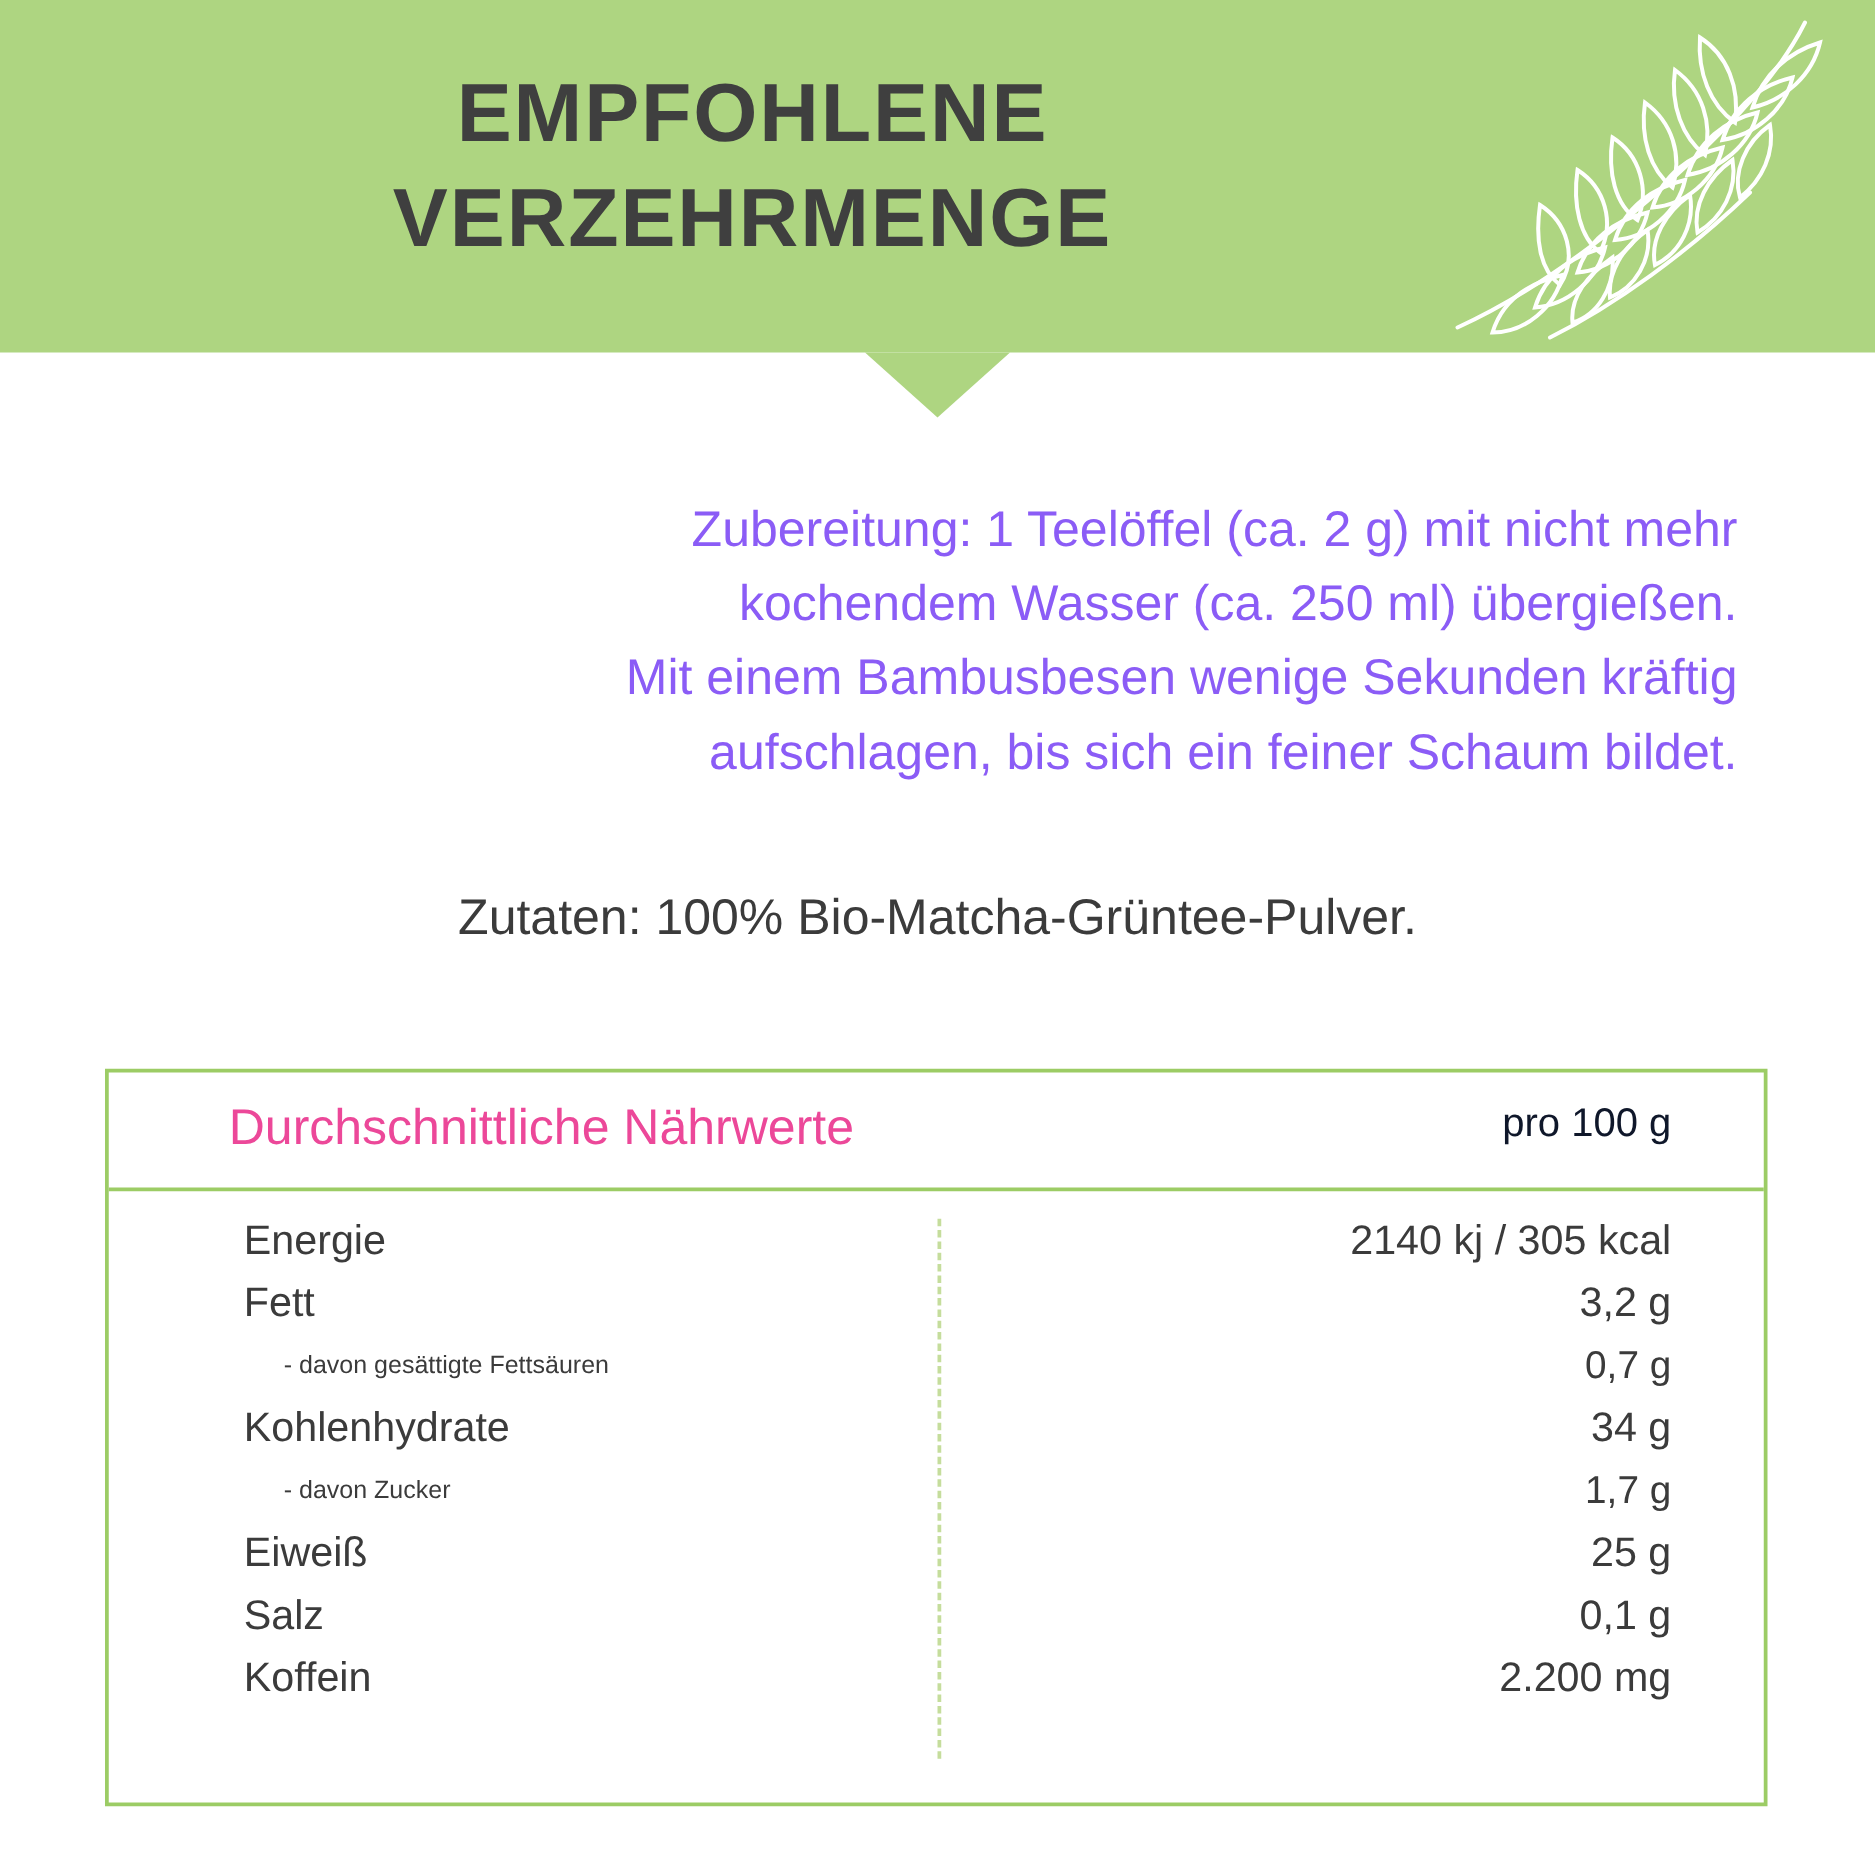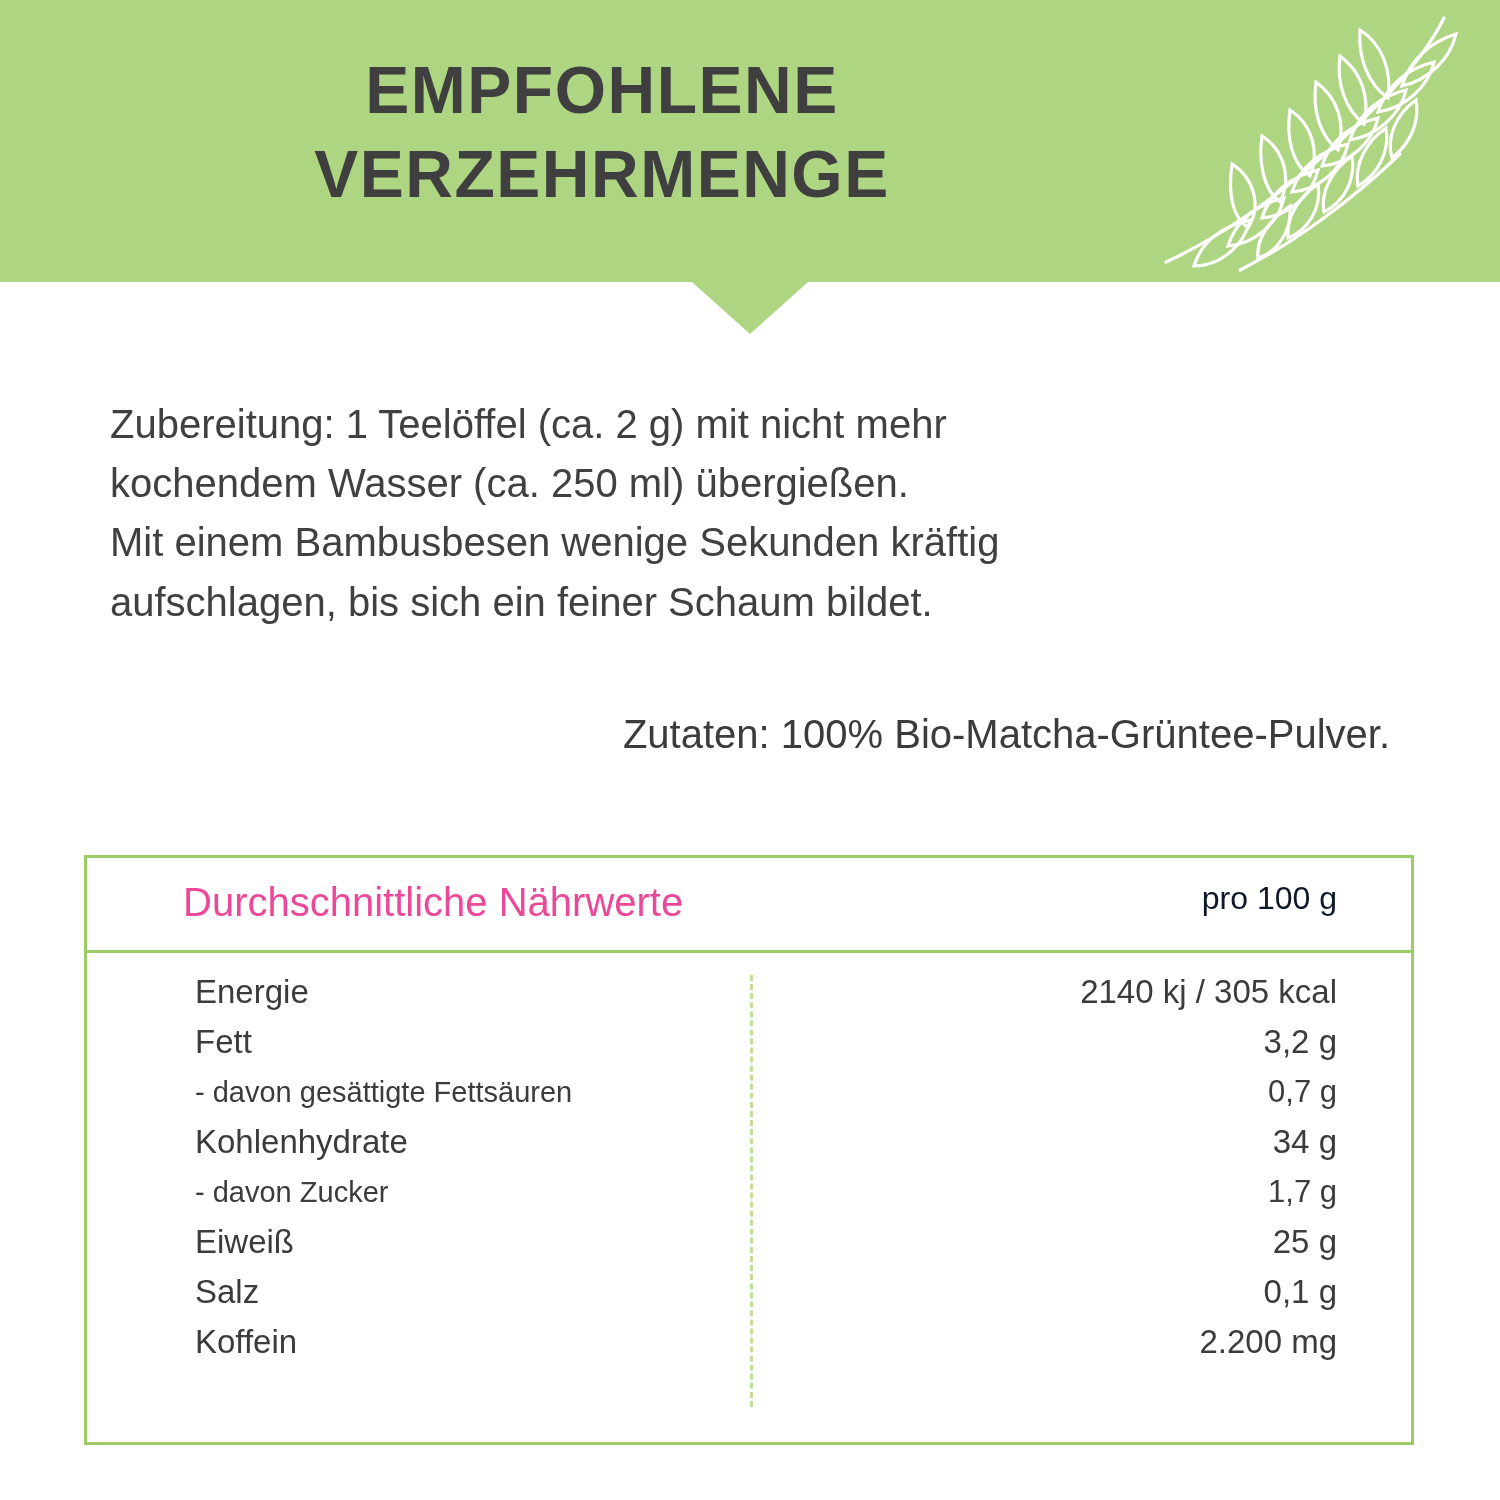--- a/index.html
+++ b/index.html
@@ -63,32 +63,32 @@
     height: 290px;
     pointer-events: none;
   }
 
   
   .prep-text {
     position: absolute;
     left: 110px;
     top: 395px;
     width: 1280px;
-    text-align: left;
+    text-align: right;
     font-size: 40px;
     line-height: 1.48;
-    color: #404040;
+    color: #8b5cf6;
     white-space: pre-line;
   }
   .ingredients-text {
     position: absolute;
     left: 110px;
     top: 705px;
     width: 1280px;
-    text-align: right;
+    text-align: center;
     font-size: 40px;
     line-height: 1.48;
     color: #3b3b3b;
   }
 
   
   .nutri-box {
     position: absolute;
     left: 84px;
     top: 855px;
@@ -144,21 +144,22 @@
     white-space: nowrap;
   }
   .row .value {
     position: absolute;
     right: 74px;
     font-size: 33px;
     color: #3b3b3b;
     white-space: nowrap;
   }
   .row.sub .label {
-    font-size: 29px;
+    font-size: 20px;
+    margin-left: 32px;
   }
   .row.sub .value {
     font-size: 31px;
     text-align: center;
   }
 </style>
 </head>
 <body>
 
 <div class="page">

